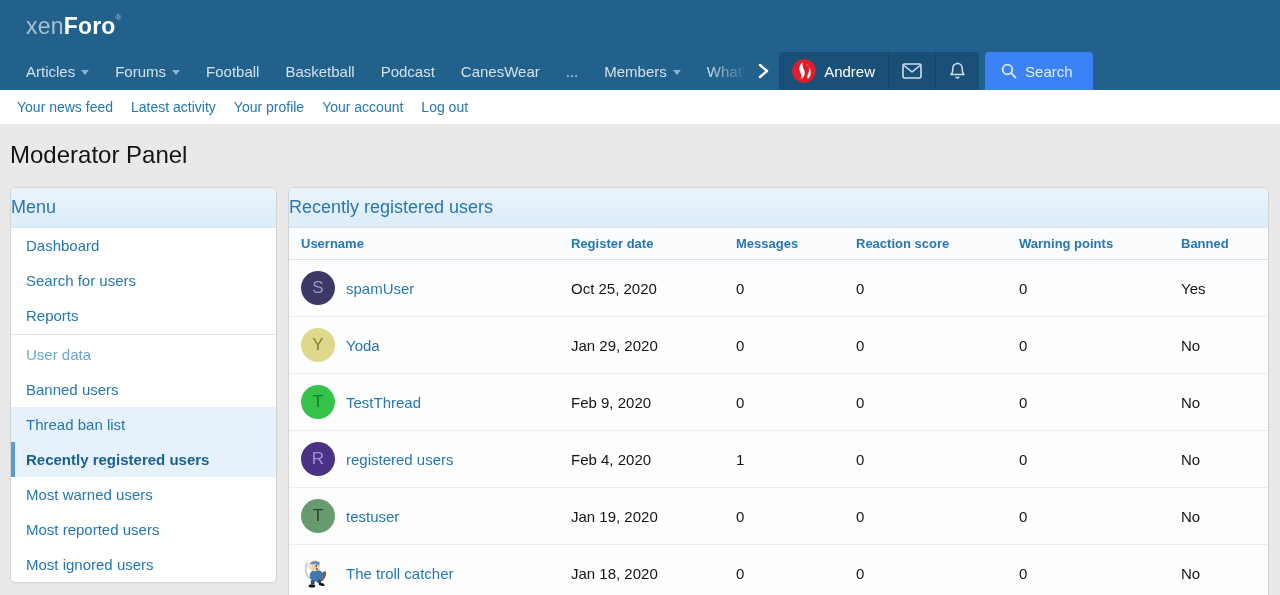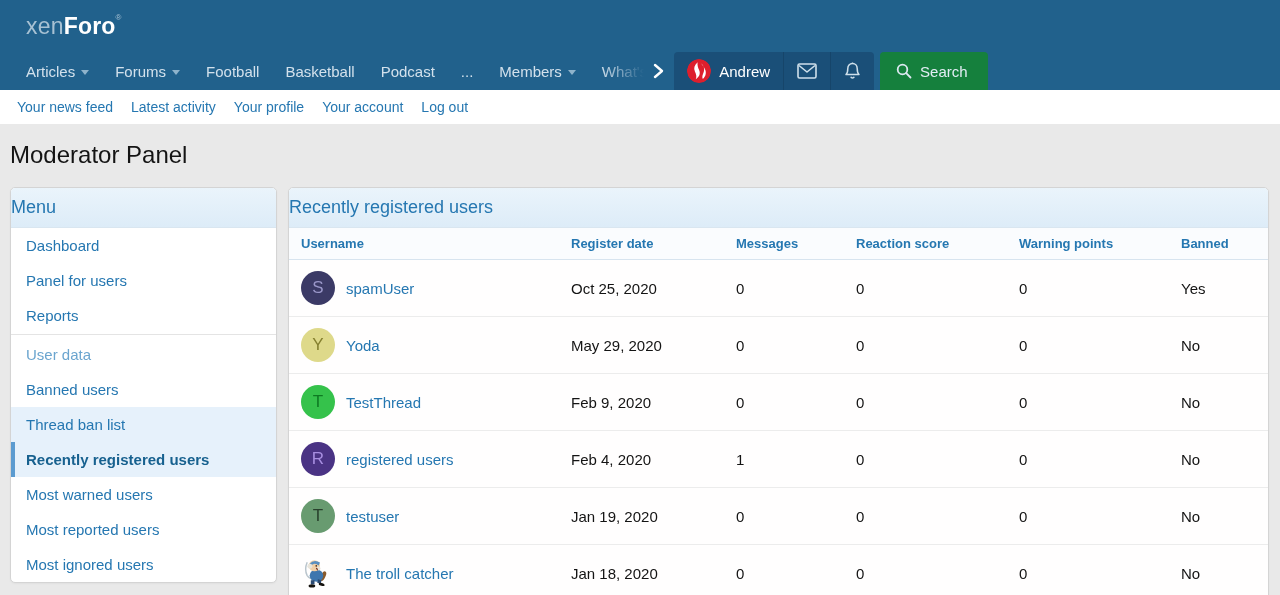--- a/index.html
+++ b/index.html
@@ -38,21 +38,21 @@
   .user-box {
     display:flex; align-items:center; height:38px;
     background:#1a4f78; border-radius:4px 4px 0 0;
   }
   .user-cell { display:flex; align-items:center; gap:8px; padding:0 13px; height:100%; cursor:pointer; }
   .user-cell + .user-cell { border-left:1px solid #16456a; }
   .user-name { color:#ffffff; font-size:15px; }
   .avatar-small { width:24px; height:24px; border-radius:50%; overflow:hidden; flex:0 0 auto; }
   .search-btn {
     display:flex; align-items:center; gap:8px; height:38px; margin-left:6px;
-    background:#15803d; border-radius:4px 4px 0 0; padding:0 20px 0 16px;
+    background:#3b82f6; border-radius:4px 4px 0 0; padding:0 20px 0 16px;
     color:#e3edf5; font-size:15px; cursor:pointer;
   }
 
   
   .subnav { background:#ffffff; height:34px; display:flex; align-items:center; padding-left:8px; }
   .subnav a { color:#2577b1; font-size:14px; text-decoration:none; padding:0 9px; cursor:pointer; }
 
   
   .content { padding:0 11px 0 10px; }
   .page-title { font-size:24px; font-weight:400; color:#141414; padding:17px 0 18px 0; }
@@ -128,20 +128,23 @@
           <span class="caret"></span>
         </div>
       <div class="nav-item">
           <span>Football</span>
         </div>
       <div class="nav-item">
           <span>Basketball</span>
         </div>
       <div class="nav-item">
           <span>Podcast</span>
+        </div>
+      <div class="nav-item">
+          <span>CanesWear</span>
         </div>
       <div class="nav-item">
           <span>...</span>
         </div>
       <div class="nav-item">
           <span>Members</span>
           <span class="caret"></span>
         </div>
       <div class="nav-item nav-item-faded">
           <span>What's</span>
@@ -205,21 +208,21 @@
 
 <div class="content">
   <h1 class="page-title">Moderator Panel</h1>
 
   <div class="layout">
 
     <aside class="panel sidebar">
       <div class="panel-header">Menu</div>
       <ul class="menu-list">
         <li class="menu-item">Dashboard</li>
-        <li class="menu-item">Panel for users</li>
+        <li class="menu-item">Search for users</li>
         <li class="menu-item">Reports</li>
         <li class="menu-item section">User data</li>
         <li class="menu-item">Banned users</li>
         <li class="menu-item highlighted">Thread ban list</li>
         <li class="menu-item active">Recently registered users</li>
         <li class="menu-item">Most warned users</li>
         <li class="menu-item">Most reported users</li>
         <li class="menu-item">Most ignored users</li>
       </ul>
     </aside>
@@ -246,21 +249,21 @@
         <div class="cell">0</div>
         <div class="cell">0</div>
         <div class="cell">Yes</div>
       </div>
 
       <div class="grid-row trow">
         <div class="user-cell-flex">
           <span class="avatar" style="background: rgb(222, 217, 138); color: rgb(133, 128, 47);">Y</span>
           <a class="username">Yoda</a>
         </div>
-        <div class="cell">May 29, 2020</div>
+        <div class="cell">Jan 29, 2020</div>
         <div class="cell">0</div>
         <div class="cell">0</div>
         <div class="cell">0</div>
         <div class="cell">No</div>
       </div>
 
       <div class="grid-row trow">
         <div class="user-cell-flex">
           <span class="avatar" style="background: rgb(53, 194, 75); color: rgb(14, 122, 34);">T</span>
           <a class="username">TestThread</a>

